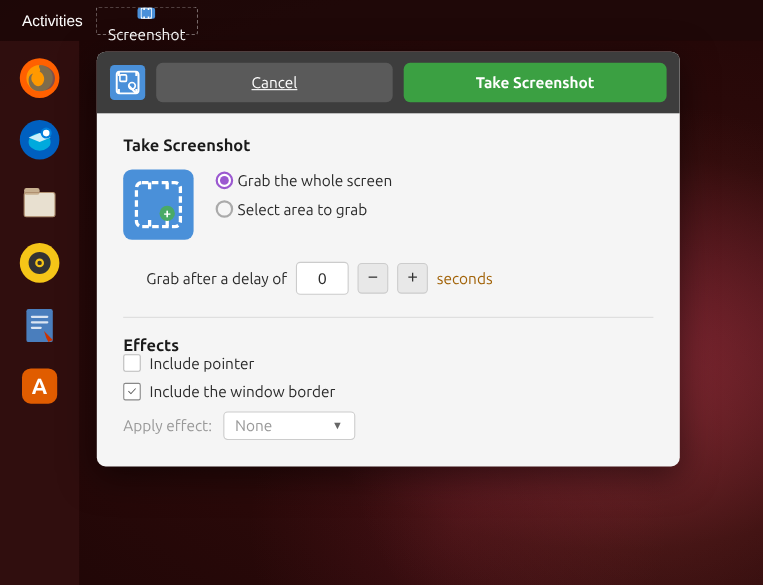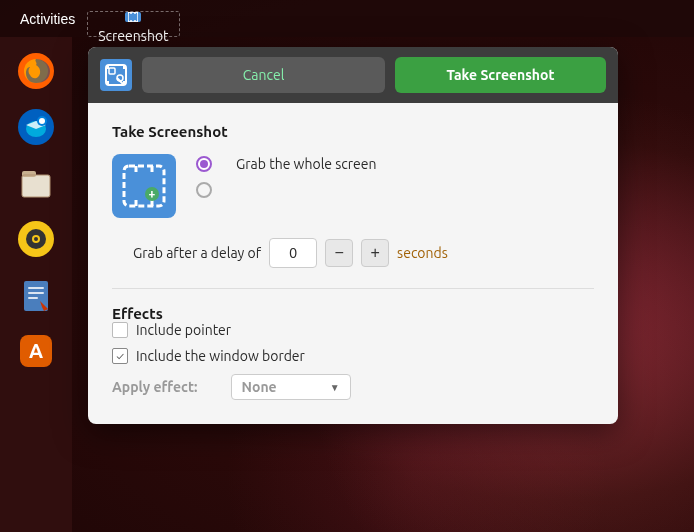--- a/index.html
+++ b/index.html
@@ -29,21 +29,21 @@
       background-image:
         radial-gradient(circle at 85% 70%, rgba(200, 80, 80, 0.3) 0%, transparent 40%),
         radial-gradient(circle at 60% 90%, rgba(150, 40, 60, 0.2) 0%, transparent 30%);
     }
 
     
     .topbar {
       position: relative;
       z-index: 10;
       display: flex;
-      align-items: flex-end;
+      align-items: center;
       height: 37px;
       background: rgba(30, 8, 8, 0.85);
       padding: 0 8px;
       gap: 0;
     }
 
     .activities-btn {
       color: #fff;
       font-size: 14px;
       font-weight: 500;
@@ -134,27 +134,28 @@
       background: #4a90d9;
       border-radius: 4px;
       display: flex;
       align-items: center;
       justify-content: center;
     }
 
     .cancel-btn {
       flex: 1;
       background: #5a5a5a;
-      color: #86efac;
+      color: #ffffff;
       border: none;
       border-radius: 6px;
-      padding: 10px 36px;
+      padding: 10px 8px;
       font-size: 14px;
       cursor: pointer;
       font-family: inherit;
+      text-decoration: underline;
     }
 
     .take-screenshot-btn {
       flex: 1;
       background: #3ba042;
       color: #fff;
       border: none;
       border-radius: 6px;
       padding: 10px 20px;
       font-size: 14px;
@@ -195,21 +196,21 @@
     .radio-options {
       display: flex;
       flex-direction: column;
       gap: 10px;
       padding-top: 2px;
     }
 
     .radio-option {
       display: flex;
       align-items: center;
-      gap: 24px;
+      gap: 4px;
       font-size: 14px;
       color: #2a2a2a;
       cursor: pointer;
     }
 
     .radio-circle {
       width: 16px;
       height: 16px;
       border-radius: 50%;
       border: 2px solid #aaa;
@@ -320,40 +321,38 @@
       content: '✓';
       font-size: 11px;
       color: #555;
     }
 
     .apply-effect-row {
       display: flex;
       align-items: center;
       gap: 10px;
       margin-top: 4px;
-      font-weight: bold;
     }
 
     .apply-label {
       font-size: 14px;
       color: #999;
     }
 
     .effect-select {
       display: flex;
       align-items: center;
       gap: 4px;
       border: 1px solid #ccc;
       border-radius: 4px;
       padding: 4px 10px;
       background: #fff;
       cursor: pointer;
       min-width: 120px;
       justify-content: space-between;
-      margin-left: 23px;
     }
 
     .effect-select-text {
       font-size: 14px;
       color: #999;
     }
 
     .dropdown-arrow {
       color: #666;
       font-size: 10px;
@@ -472,20 +471,21 @@
         </svg>
       </div>
 
       <div class="radio-options">
         <label class="radio-option">
           <div class="radio-circle selected"></div>
           <span>Grab the whole screen</span>
         </label>
         <label class="radio-option">
           <div class="radio-circle"></div>
+          <span>Select area to grab</span>
         </label>
       </div>
     </div>
 
     <div class="delay-row">
       <span class="delay-label">Grab after a delay of</span>
       <input class="delay-input" type="text" value="0" style="">
       <button class="stepper-btn">−</button>
       <button class="stepper-btn">+</button>
       <span class="seconds-label">seconds</span>

